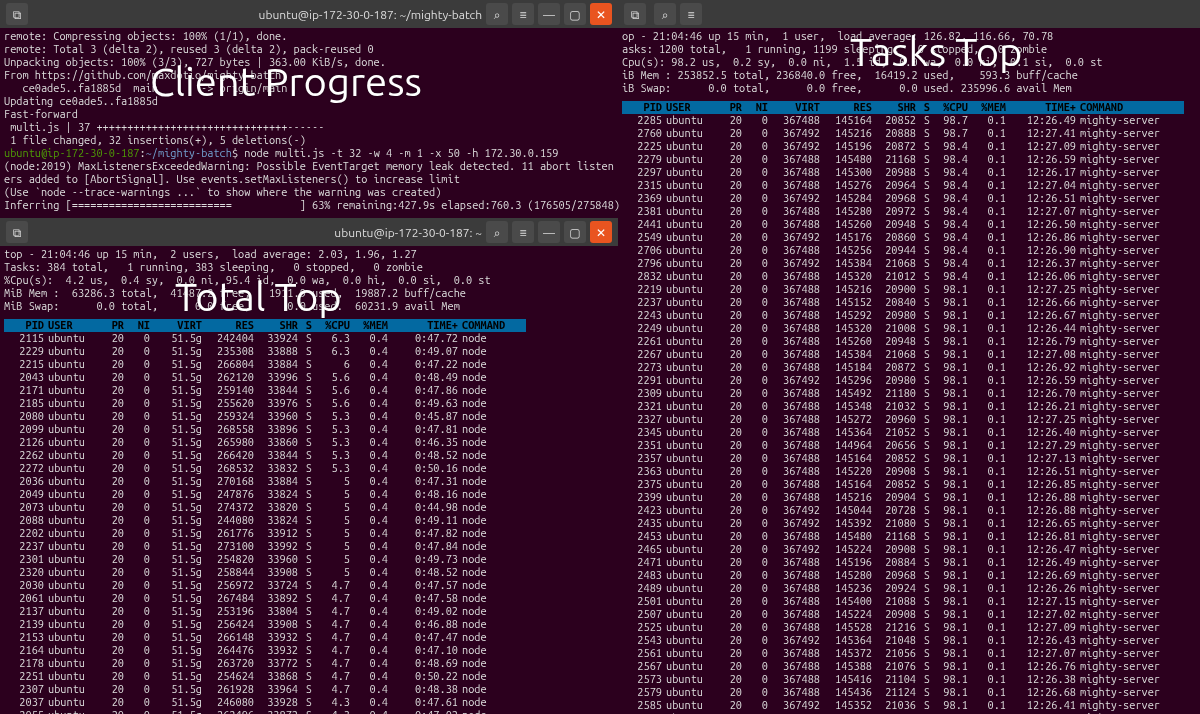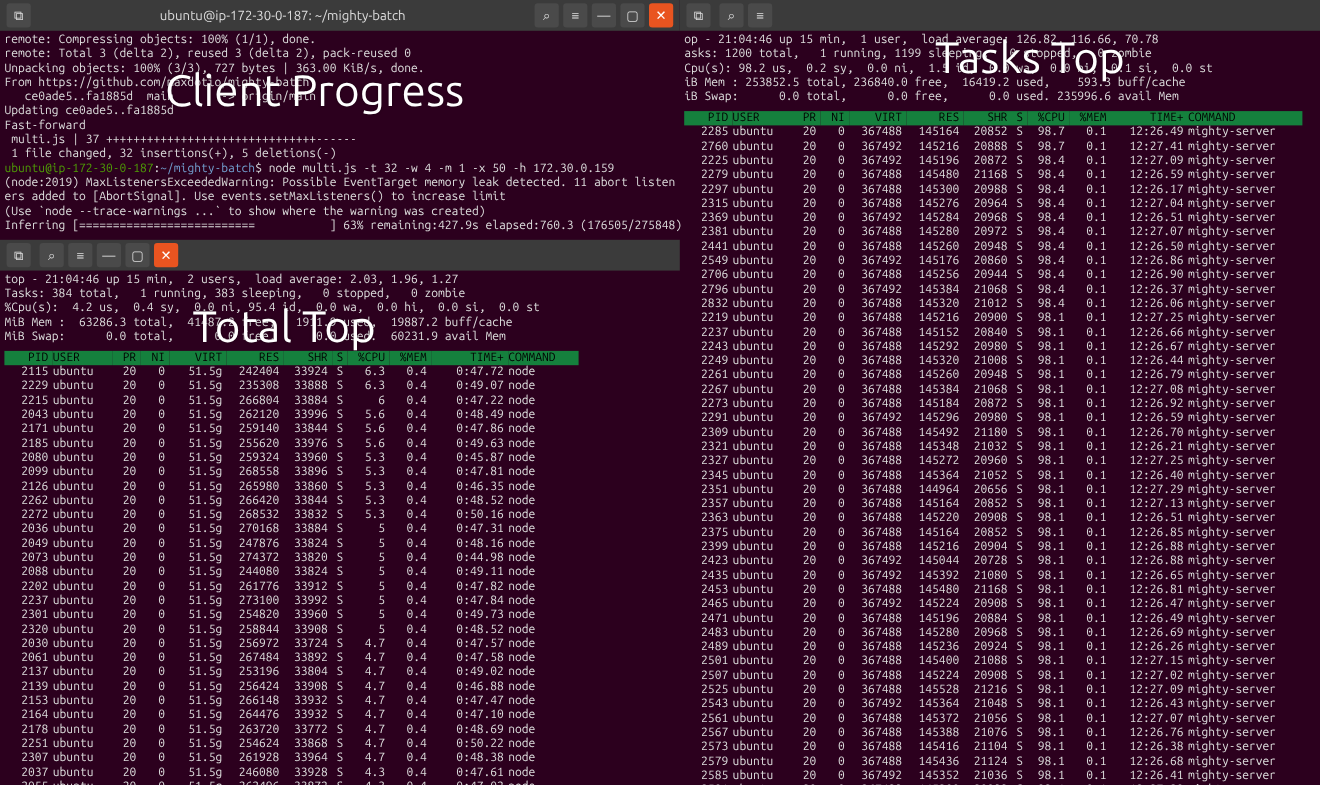--- a/index.html
+++ b/index.html
@@ -1,50 +1,51 @@
 <!DOCTYPE html>
 <html><head>
 <meta charset="utf-8">
 <style>
   html,body{margin:0;padding:0;background:#2c001e;color:#ddd;font-family:"Ubuntu Mono","DejaVu Sans Mono",monospace;font-size:11px;line-height:13px;width:1200px;height:714px;overflow:hidden}
   .titlebar{background:#3b3b3b;height:28px;display:flex;align-items:center;color:#ddd;font-family:Ubuntu,sans-serif;font-size:12px;padding:0 6px}
-  .titlebar .title{flex:1;text-align:center}
+  .titlebar .title{flex:1;text-align:right}
   .tb-btn{width:22px;height:22px;border-radius:3px;background:#4a4a4a;margin-left:4px;display:flex;align-items:center;justify-content:center;color:#ddd}
   .tb-btn.close{background:#e95420;color:#fff}
   .tb-ico{width:22px;height:22px;border-radius:3px;background:#4a4a4a;margin-right:4px;display:flex;align-items:center;justify-content:center}
   .term{white-space:pre;padding:2px 4px}
   .green{color:#4e9a06}
   .blue{color:#729fcf;font-weight:normal}
   .bold{font-weight:normal}
   .overlay{position:absolute;color:#fff;font-family:Ubuntu,Arial,sans-serif;font-size:40px;font-weight:400;pointer-events:none;text-shadow:0 0 2px rgba(0,0,0,.5)}
   .pane{position:absolute}
   table.top{border-collapse:collapse;font-family:inherit;font-size:11px;line-height:13px}
   table.top td{padding:0 4px 0 0;text-align:right;white-space:pre}
   table.top td.l{text-align:left}
-  table.top tr.header td{background:#15803d;color:#000;font-weight:normal}
+  table.top tr.header td{background:#0369a1;color:#000;font-weight:bold}
 </style>
 </head>
 <body>
 
 <div class="pane" style="left:0;top:0;width:618px">
   <div class="titlebar">
     <span class="tb-ico">⧉</span>
     <span class="title">ubuntu@ip-172-30-0-187: ~/mighty-batch</span>
     <span class="tb-btn">⌕</span>
     <span class="tb-btn">≡</span>
     <span class="tb-btn">—</span>
     <span class="tb-btn">▢</span>
     <span class="tb-btn close">✕</span>
   </div>
   <div class="term" id="lt-lines"><div>remote: Compressing objects: 100% (1/1), done.</div><div>remote: Total 3 (delta 2), reused 3 (delta 2), pack-reused 0</div><div>Unpacking objects: 100% (3/3), 727 bytes | 363.00 KiB/s, done.</div><div>From https://github.com/maxdotio/mighty-batch</div><div>   ce0ade5..fa1885d  main       -&gt; origin/main</div><div>Updating ce0ade5..fa1885d</div><div>Fast-forward</div><div> multi.js | 37 +++++++++++++++++++++++++++++++------</div><div> 1 file changed, 32 insertions(+), 5 deletions(-)</div><div><span class="green bold">ubuntu@ip-172-30-0-187</span>:<span class="blue">~/mighty-batch</span>$ node multi.js -t 32 -w 4 -m 1 -x 50 -h 172.30.0.159</div><div>(node:2019) MaxListenersExceededWarning: Possible EventTarget memory leak detected. 11 abort listen</div><div>ers added to [AbortSignal]. Use events.setMaxListeners() to increase limit</div><div>(Use `node --trace-warnings ...` to show where the warning was created)</div><div>Inferring [==========================           ] 63% remaining:427.9s elapsed:760.3 (176505/275848)</div></div>
 </div>
 
 <div class="pane" style="left:0;top:218px;width:618px">
   <div class="titlebar">
     <span class="tb-ico">⧉</span>
+    <span class="title">ubuntu@ip-172-30-0-187: ~</span>
     <span class="tb-btn">⌕</span>
     <span class="tb-btn">≡</span>
     <span class="tb-btn">—</span>
     <span class="tb-btn">▢</span>
     <span class="tb-btn close">✕</span>
   </div>
   <div class="term" id="lb-body"><div>top - 21:04:46 up 15 min,  2 users,  load average: 2.03, 1.96, 1.27</div><div>Tasks: 384 total,   1 running, 383 sleeping,   0 stopped,   0 zombie</div><div>%Cpu(s):  4.2 us,  0.4 sy,  0.0 ni, 95.4 id,  0.0 wa,  0.0 hi,  0.0 si,  0.0 st</div><div>MiB Mem :  63286.3 total,  41487.2 free,   1911.9 used,  19887.2 buff/cache</div><div>MiB Swap:      0.0 total,      0.0 free,      0.0 used.  60231.9 avail Mem</div><div style="height:6px"></div><table class="top"><tbody><tr class="header"><td style="min-width:40px">  PID</td><td class="l" style="min-width:50px">USER</td><td style="min-width:22px">PR</td><td style="min-width:22px">NI</td><td style="min-width:48px">VIRT</td><td style="min-width:48px">RES</td><td style="min-width:40px">SHR</td><td style="min-width:10px">S</td><td style="min-width:34px">%CPU</td><td style="min-width:34px">%MEM</td><td style="min-width:66px">    TIME+</td><td class="l" style="min-width:60px">COMMAND</td></tr><tr><td>2115</td><td class="l">ubuntu</td><td>20</td><td>0</td><td>51.5g</td><td>242404</td><td>33924</td><td>S</td><td>6.3</td><td>0.4</td><td>0:47.72</td><td class="l">node</td></tr><tr><td>2229</td><td class="l">ubuntu</td><td>20</td><td>0</td><td>51.5g</td><td>235308</td><td>33888</td><td>S</td><td>6.3</td><td>0.4</td><td>0:49.07</td><td class="l">node</td></tr><tr><td>2215</td><td class="l">ubuntu</td><td>20</td><td>0</td><td>51.5g</td><td>266804</td><td>33884</td><td>S</td><td>6</td><td>0.4</td><td>0:47.22</td><td class="l">node</td></tr><tr><td>2043</td><td class="l">ubuntu</td><td>20</td><td>0</td><td>51.5g</td><td>262120</td><td>33996</td><td>S</td><td>5.6</td><td>0.4</td><td>0:48.49</td><td class="l">node</td></tr><tr><td>2171</td><td class="l">ubuntu</td><td>20</td><td>0</td><td>51.5g</td><td>259140</td><td>33844</td><td>S</td><td>5.6</td><td>0.4</td><td>0:47.86</td><td class="l">node</td></tr><tr><td>2185</td><td class="l">ubuntu</td><td>20</td><td>0</td><td>51.5g</td><td>255620</td><td>33976</td><td>S</td><td>5.6</td><td>0.4</td><td>0:49.63</td><td class="l">node</td></tr><tr><td>2080</td><td class="l">ubuntu</td><td>20</td><td>0</td><td>51.5g</td><td>259324</td><td>33960</td><td>S</td><td>5.3</td><td>0.4</td><td>0:45.87</td><td class="l">node</td></tr><tr><td>2099</td><td class="l">ubuntu</td><td>20</td><td>0</td><td>51.5g</td><td>268558</td><td>33896</td><td>S</td><td>5.3</td><td>0.4</td><td>0:47.81</td><td class="l">node</td></tr><tr><td>2126</td><td class="l">ubuntu</td><td>20</td><td>0</td><td>51.5g</td><td>265980</td><td>33860</td><td>S</td><td>5.3</td><td>0.4</td><td>0:46.35</td><td class="l">node</td></tr><tr><td>2262</td><td class="l">ubuntu</td><td>20</td><td>0</td><td>51.5g</td><td>266420</td><td>33844</td><td>S</td><td>5.3</td><td>0.4</td><td>0:48.52</td><td class="l">node</td></tr><tr><td>2272</td><td class="l">ubuntu</td><td>20</td><td>0</td><td>51.5g</td><td>268532</td><td>33832</td><td>S</td><td>5.3</td><td>0.4</td><td>0:50.16</td><td class="l">node</td></tr><tr><td>2036</td><td class="l">ubuntu</td><td>20</td><td>0</td><td>51.5g</td><td>270168</td><td>33884</td><td>S</td><td>5</td><td>0.4</td><td>0:47.31</td><td class="l">node</td></tr><tr><td>2049</td><td class="l">ubuntu</td><td>20</td><td>0</td><td>51.5g</td><td>247876</td><td>33824</td><td>S</td><td>5</td><td>0.4</td><td>0:48.16</td><td class="l">node</td></tr><tr><td>2073</td><td class="l">ubuntu</td><td>20</td><td>0</td><td>51.5g</td><td>274372</td><td>33820</td><td>S</td><td>5</td><td>0.4</td><td>0:44.98</td><td class="l">node</td></tr><tr><td>2088</td><td class="l">ubuntu</td><td>20</td><td>0</td><td>51.5g</td><td>244080</td><td>33824</td><td>S</td><td>5</td><td>0.4</td><td>0:49.11</td><td class="l">node</td></tr><tr><td>2202</td><td class="l">ubuntu</td><td>20</td><td>0</td><td>51.5g</td><td>261776</td><td>33912</td><td>S</td><td>5</td><td>0.4</td><td>0:47.82</td><td class="l">node</td></tr><tr><td>2237</td><td class="l">ubuntu</td><td>20</td><td>0</td><td>51.5g</td><td>273100</td><td>33992</td><td>S</td><td>5</td><td>0.4</td><td>0:47.84</td><td class="l">node</td></tr><tr><td>2301</td><td class="l">ubuntu</td><td>20</td><td>0</td><td>51.5g</td><td>254820</td><td>33960</td><td>S</td><td>5</td><td>0.4</td><td>0:49.73</td><td class="l">node</td></tr><tr><td>2320</td><td class="l">ubuntu</td><td>20</td><td>0</td><td>51.5g</td><td>258844</td><td>33908</td><td>S</td><td>5</td><td>0.4</td><td>0:48.52</td><td class="l">node</td></tr><tr><td>2030</td><td class="l">ubuntu</td><td>20</td><td>0</td><td>51.5g</td><td>256972</td><td>33724</td><td>S</td><td>4.7</td><td>0.4</td><td>0:47.57</td><td class="l">node</td></tr><tr><td>2061</td><td class="l">ubuntu</td><td>20</td><td>0</td><td>51.5g</td><td>267484</td><td>33892</td><td>S</td><td>4.7</td><td>0.4</td><td>0:47.58</td><td class="l">node</td></tr><tr><td>2137</td><td class="l">ubuntu</td><td>20</td><td>0</td><td>51.5g</td><td>253196</td><td>33804</td><td>S</td><td>4.7</td><td>0.4</td><td>0:49.02</td><td class="l">node</td></tr><tr><td>2139</td><td class="l">ubuntu</td><td>20</td><td>0</td><td>51.5g</td><td>256424</td><td>33908</td><td>S</td><td>4.7</td><td>0.4</td><td>0:46.88</td><td class="l">node</td></tr><tr><td>2153</td><td class="l">ubuntu</td><td>20</td><td>0</td><td>51.5g</td><td>266148</td><td>33932</td><td>S</td><td>4.7</td><td>0.4</td><td>0:47.47</td><td class="l">node</td></tr><tr><td>2164</td><td class="l">ubuntu</td><td>20</td><td>0</td><td>51.5g</td><td>264476</td><td>33932</td><td>S</td><td>4.7</td><td>0.4</td><td>0:47.10</td><td class="l">node</td></tr><tr><td>2178</td><td class="l">ubuntu</td><td>20</td><td>0</td><td>51.5g</td><td>263720</td><td>33772</td><td>S</td><td>4.7</td><td>0.4</td><td>0:48.69</td><td class="l">node</td></tr><tr><td>2251</td><td class="l">ubuntu</td><td>20</td><td>0</td><td>51.5g</td><td>254624</td><td>33868</td><td>S</td><td>4.7</td><td>0.4</td><td>0:50.22</td><td class="l">node</td></tr><tr><td>2307</td><td class="l">ubuntu</td><td>20</td><td>0</td><td>51.5g</td><td>261928</td><td>33964</td><td>S</td><td>4.7</td><td>0.4</td><td>0:48.38</td><td class="l">node</td></tr><tr><td>2037</td><td class="l">ubuntu</td><td>20</td><td>0</td><td>51.5g</td><td>246080</td><td>33928</td><td>S</td><td>4.3</td><td>0.4</td><td>0:47.61</td><td class="l">node</td></tr><tr><td>2055</td><td class="l">ubuntu</td><td>20</td><td>0</td><td>51.5g</td><td>262496</td><td>33872</td><td>S</td><td>4.3</td><td>0.4</td><td>0:47.02</td><td class="l">node</td></tr></tbody></table></div>
 </div>
 
 <div class="pane" style="left:618px;top:0;width:582px">

